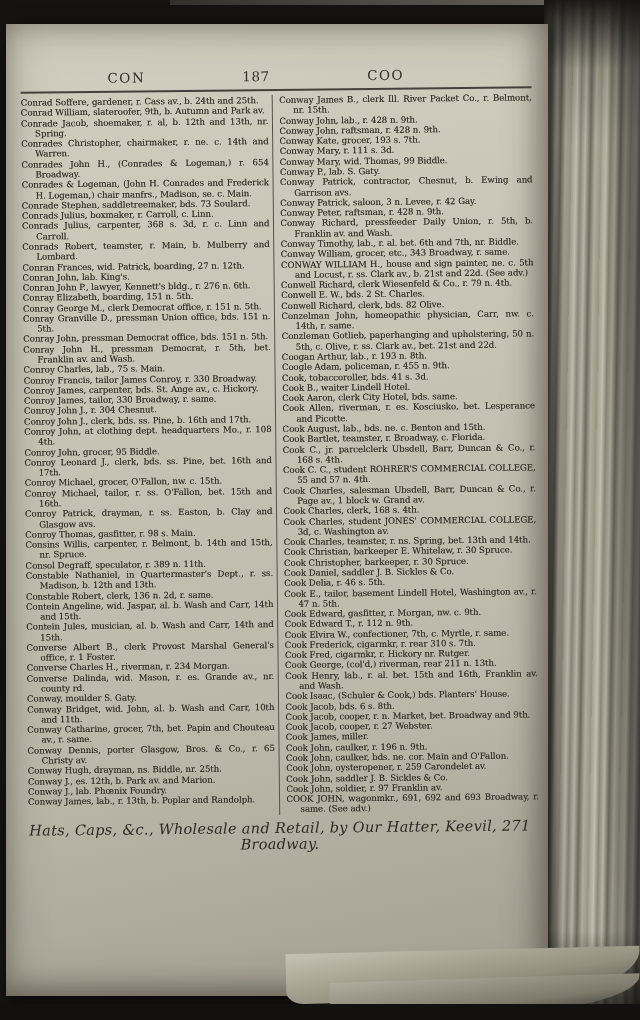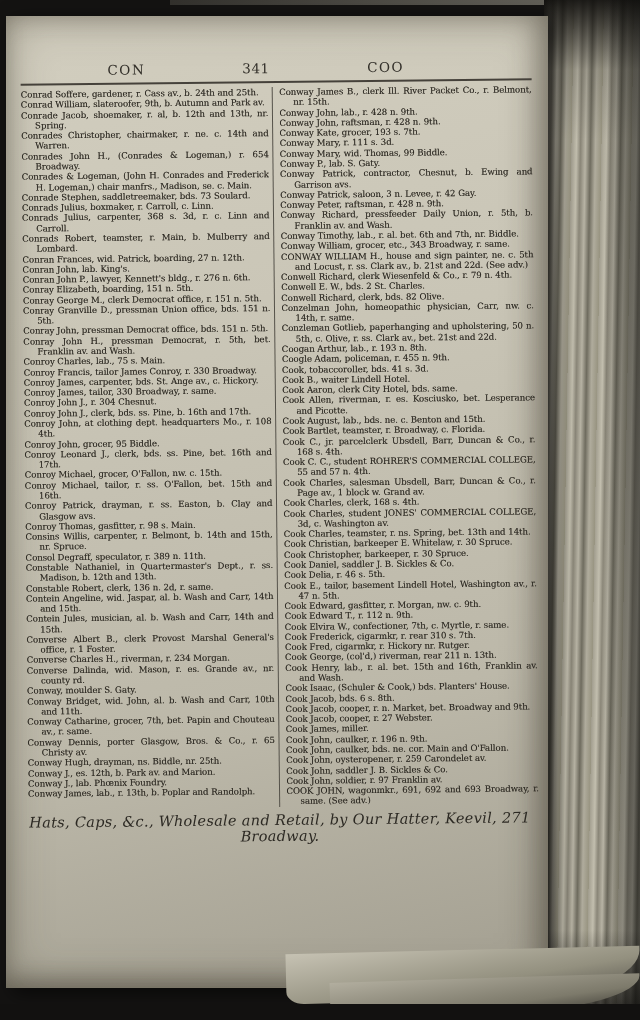--- a/index.html
+++ b/index.html
@@ -23,21 +23,21 @@
   .fore-edge::before {
     content:''; position:absolute; inset:0;
     background:
       linear-gradient(90deg, rgba(16,15,13,.65) 0%, rgba(16,15,13,0) 14%),
       linear-gradient(90deg, transparent 62%, rgba(10,10,9,.55) 100%),
       linear-gradient(180deg, rgba(16,15,13,.92) 0, rgba(16,15,13,.15) 70px, rgba(16,15,13,0) 140px),
       linear-gradient(0deg, rgba(16,15,13,.85) 0, rgba(16,15,13,0) 90px);
   }
   
   .page {
-    position:absolute; left:6px; top:16px; width:542px; height:972px;
+    position:absolute; left:6px; top:24px; width:542px; height:972px;
     background:linear-gradient(168deg,#d2cebf 0%, #c9c5b6 35%, #bcb8a9 70%, #a29e90 100%);
     box-shadow: inset 0 0 46px rgba(60,55,40,.35),
                 inset -14px 0 26px rgba(60,55,45,.28),
                 inset 0 -10px 20px rgba(60,55,45,.25),
                 7px 5px 18px rgba(0,0,0,.6);
   }
   .content {
     position:absolute; left:0; top:0; right:0; bottom:0;
     padding:44px 13px 0 18px;
     transform:rotate(-0.6deg); transform-origin:50% 40%;
@@ -75,21 +75,21 @@
 
 <div class="scene">
   <div class="top-sliver"></div>
   <div class="fore-edge"></div>
 
   <div class="page">
     <div class="content">
 
       <div class="header">
         <span class="h-side">CON</span>
-        <span class="h-mid">341</span>
+        <span class="h-mid">187</span>
         <span class="h-side">COO</span>
       </div>
 
       <div class="rule"></div>
 
       <div class="columns">
         <div class="col col-left">
             <p class="entry">Conrad Soffere, gardener, r. Cass av., b. 24th and 25th.</p>
             <p class="entry">Conrad William, slateroofer, 9th, b. Autumn and Park av.</p>
             <p class="entry">Conrade Jacob, shoemaker, r. al, b. 12th and 13th, nr. Spring.</p>

